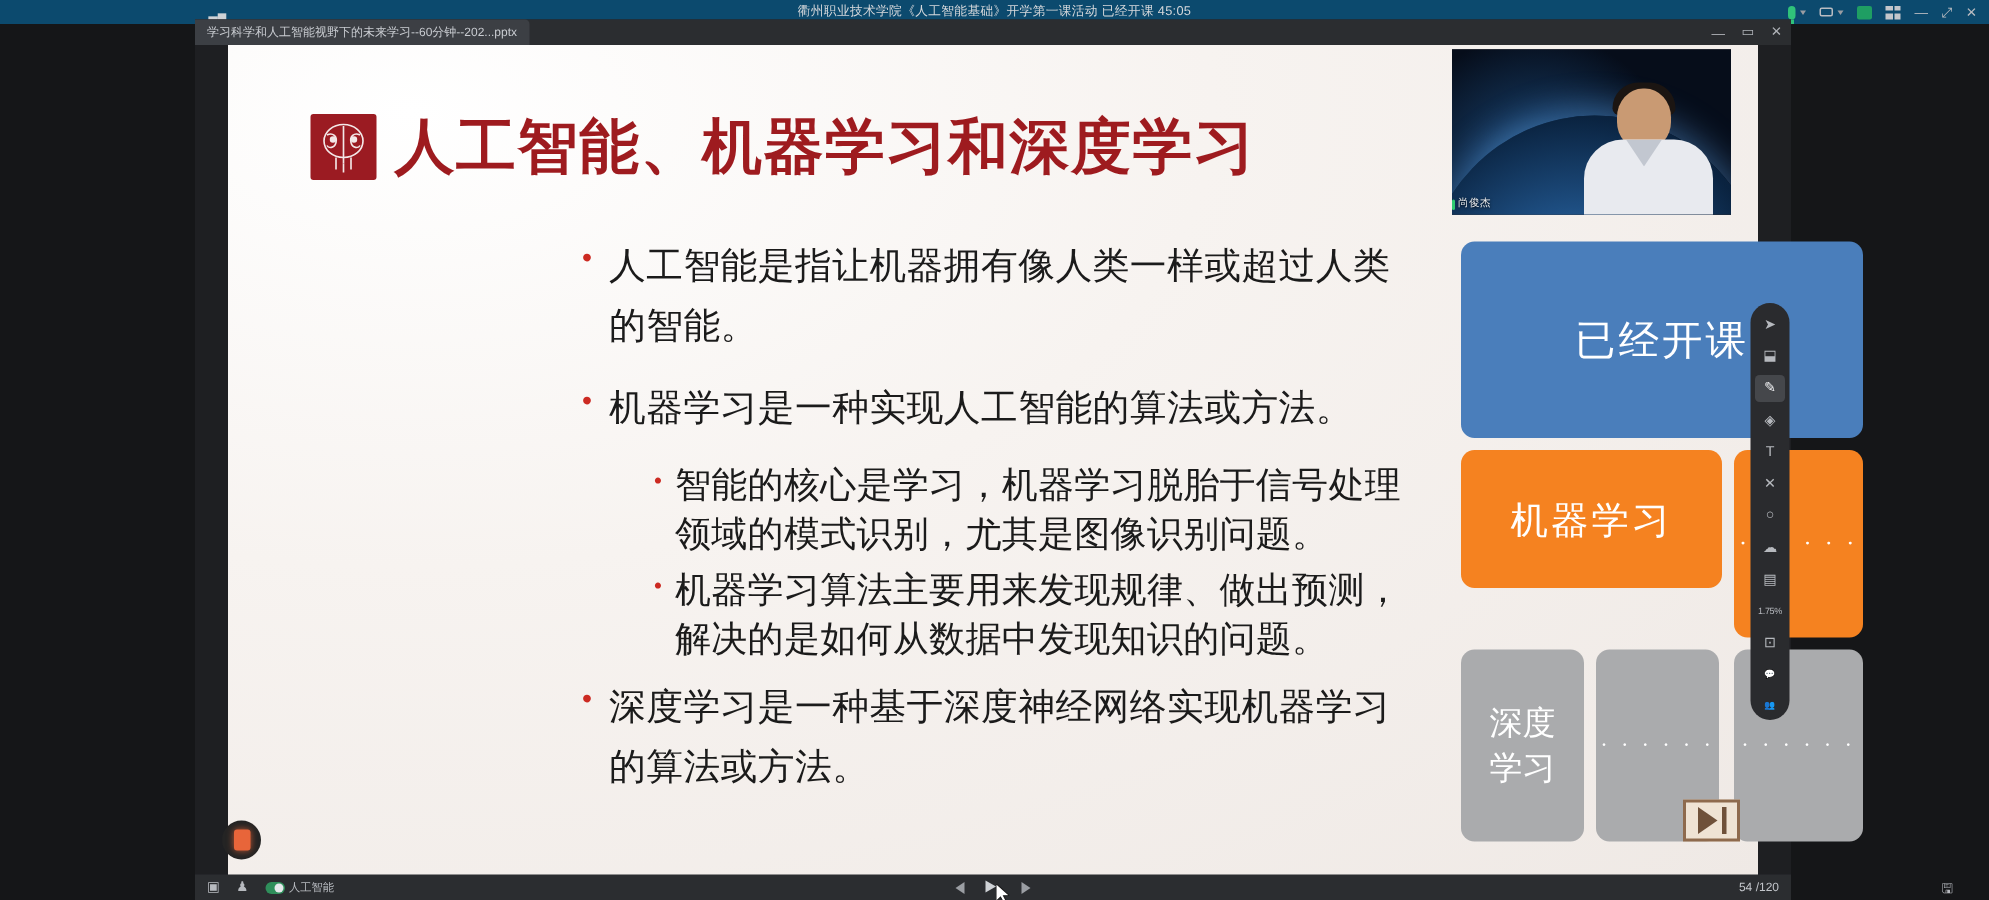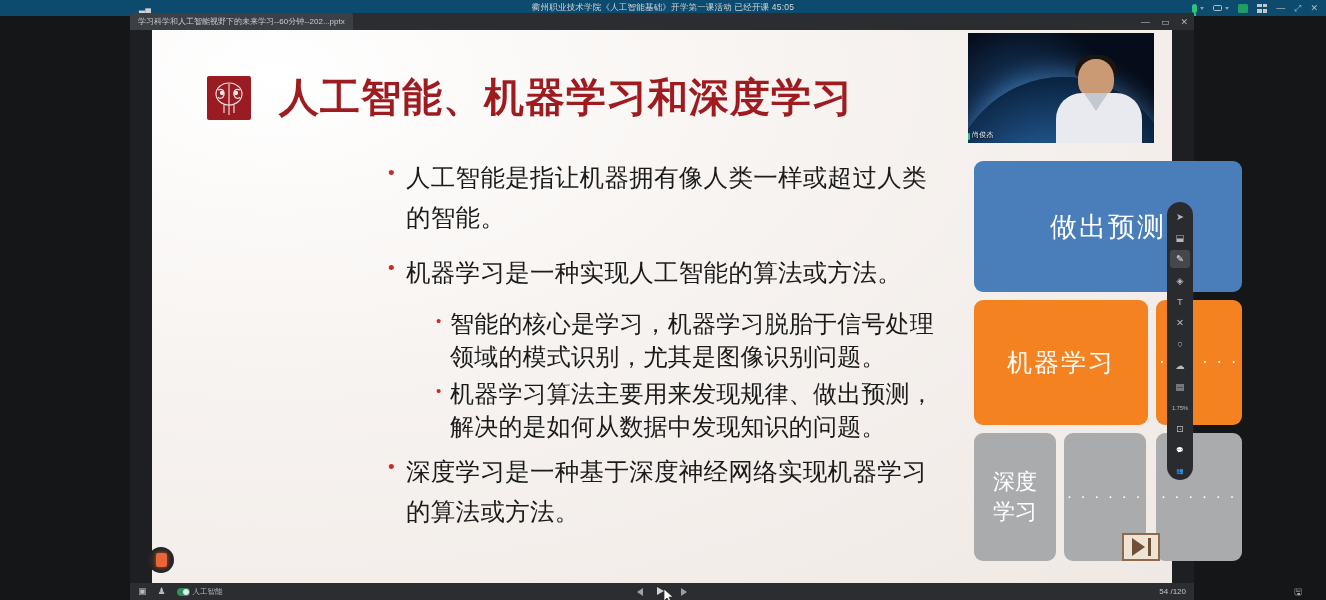--- a/index.html
+++ b/index.html
@@ -55,21 +55,21 @@
 
   
   .slide{
     position:absolute; left:22px; top:17px; width:1020px; height:555px;
     background:#fbf8f6;
     background-image:
       radial-gradient(ellipse at 12% 8%, #ffffff 0%, #f7f3f0 42%, #efe9e5 100%);
   }
 
   
-  .title-row{ position:absolute; left:55px; top:40px; display:flex; align-items:center; gap:28px;text-align:right;}
+  .title-row{ position:absolute; left:55px; top:40px; display:flex; align-items:center; gap:12px;text-align:right;}
   .brain-badge{
     width:44px;height:44px;background:#9b1b22;border-radius:2px;
     position:relative; flex:0 0 auto; overflow:hidden;
   }
   .brain-badge svg{ position:absolute; left:4px; top:3px; }
   .slide-title{
     font-family:"Liberation Serif","DejaVu Serif",serif;
     font-size:40px; font-weight:700; color:#9e1b1f; letter-spacing:1px;
     white-space:nowrap;
   }
@@ -88,21 +88,21 @@
   .b2 .txt{
     font-family:"Liberation Serif","DejaVu Serif",serif;
     font-size:24px; line-height:33px; color:#1b1b1b; letter-spacing:.2px;
   }
 
   
   .diagram{ position:absolute; left:822px; top:131px; width:272px; height:400px; }
   .bx{ position:absolute; border-radius:9px; display:flex; align-items:center; justify-content:center;
        color:#fff; font-family:"Liberation Serif","DejaVu Serif",serif; text-align:center; }
   .bx-ai  { left:0;   top:0;   width:268px; height:131px; background:#4a7ebb; font-size:27px; letter-spacing:2px;}
-  .bx-ml  { left:0;   top:139px;width:174px;height:125px; background:#f58220; font-size:25px; letter-spacing:2px;}
+  .bx-ml  { left:0;   top:139px;width:174px;height:92px; background:#f58220; font-size:25px; letter-spacing:2px;}
   .bx-mlx { left:182px;top:139px;width:86px; height:125px; background:#f58220; font-size:16px; letter-spacing:2px;}
   .bx-dl  { left:0;   top:272px;width:82px; height:128px; background:#aaabad; font-size:22px; line-height:30px;font-family:Liberation Serif, serif;}
   .bx-dx1 { left:90px;top:272px;width:82px; height:128px; background:#aaabad; font-size:15px; letter-spacing:2px;}
   .bx-dx2 { left:182px;top:272px;width:86px;height:128px; background:#aaabad; font-size:15px; letter-spacing:2px;}
 
   
   .vid{
     position:absolute; left:968px; top:33px; width:186px; height:110px;
     overflow:hidden; background:#050914;
     background-image:
@@ -279,21 +279,21 @@
           </div>
         </div>
 
         <div class="b1">
           <span class="dot">•</span>
           <span class="txt">深度学习是一种基于深度神经网络实现机器学习的算法或方法。</span>
         </div>
       </div>
 
       <div class="diagram">
-        <div class="bx bx-ai">做出预测</div>
+        <div class="bx bx-ai">已经开课</div>
         <div class="bx bx-ml">机器学习</div>
         <div class="bx bx-mlx dots6">· · · · · ·</div>
         <div class="bx bx-dl">
             <span>深度<br>学习</span>
           </div>
         <div class="bx bx-dx1 dots6">· · · · · ·</div>
         <div class="bx bx-dx2 dots6">· · · · · ·</div>
       </div>
     </div>
   </div>

